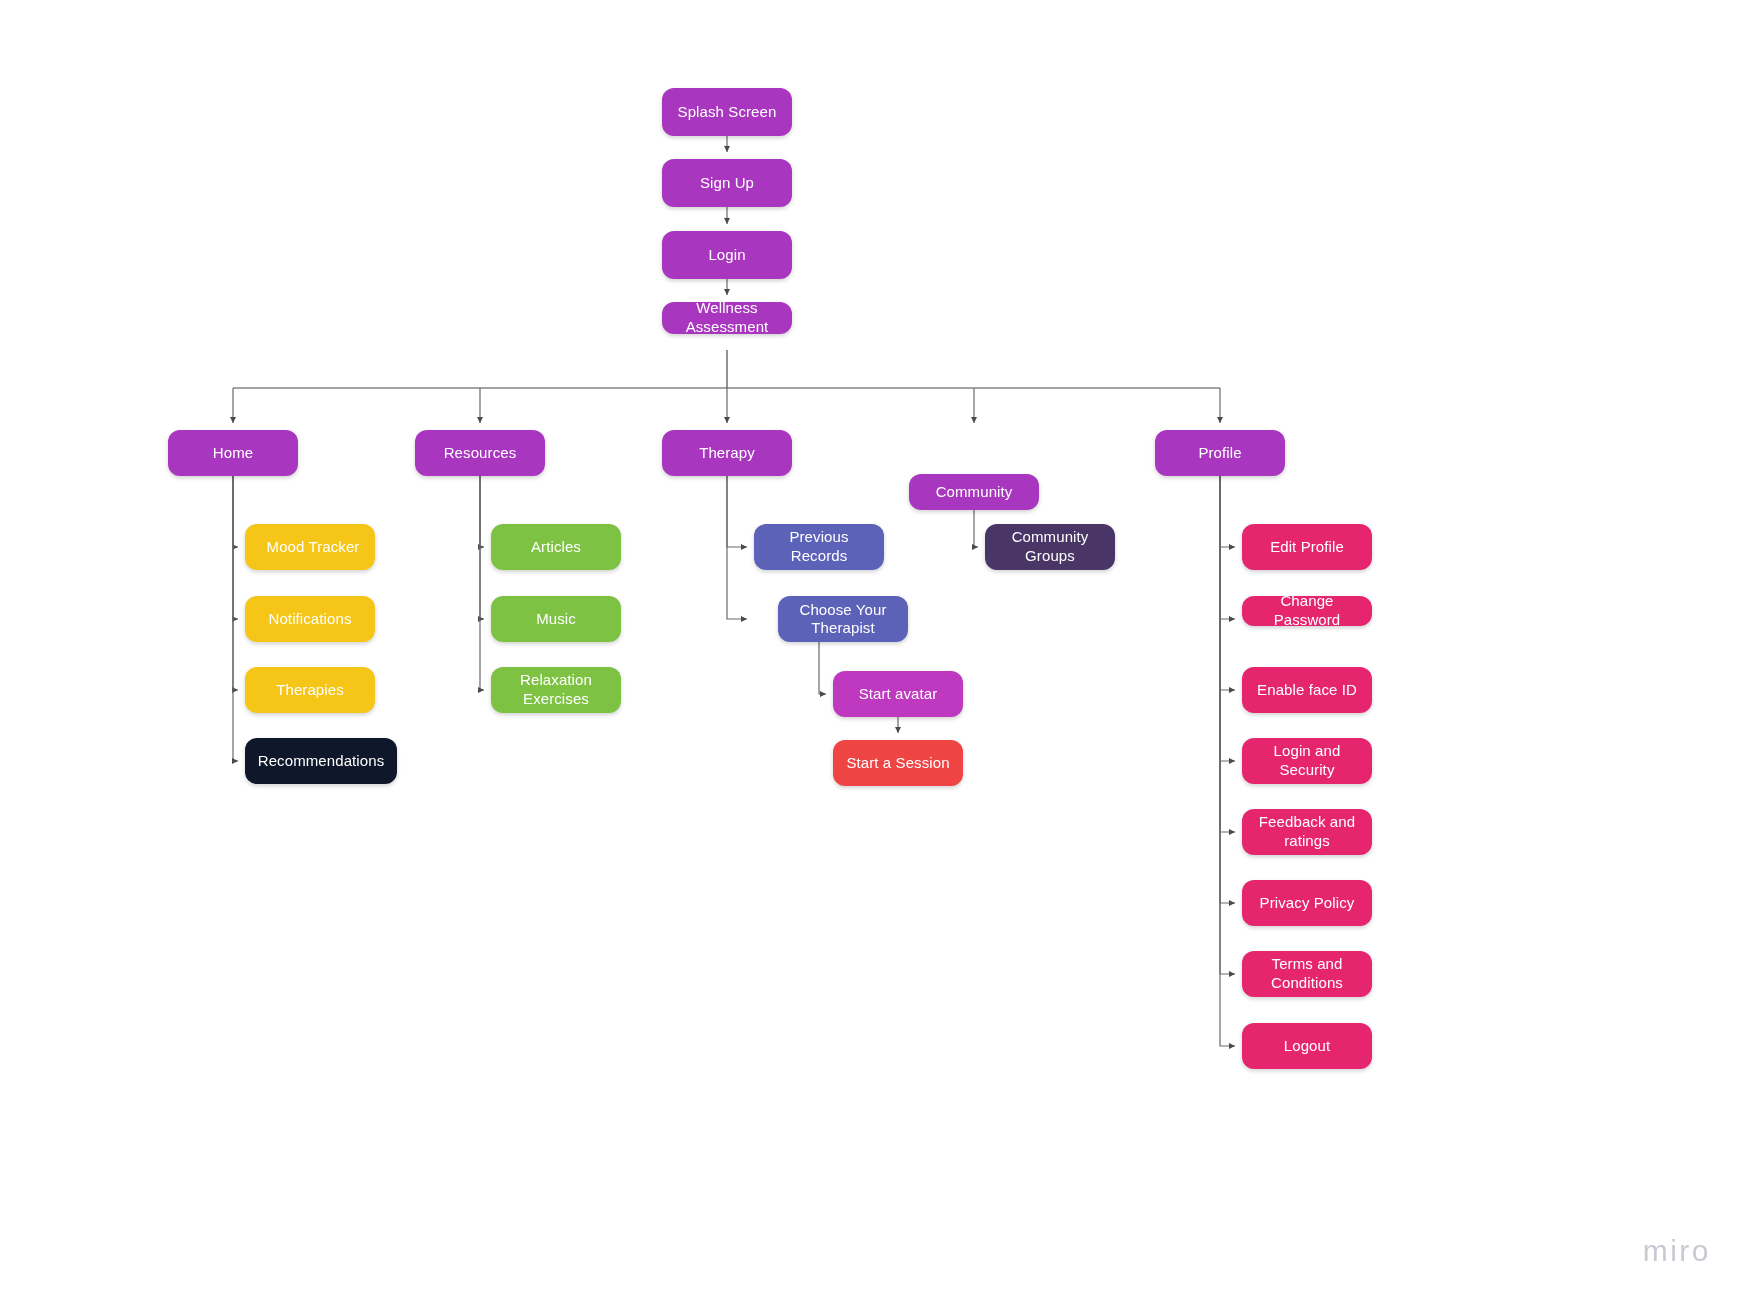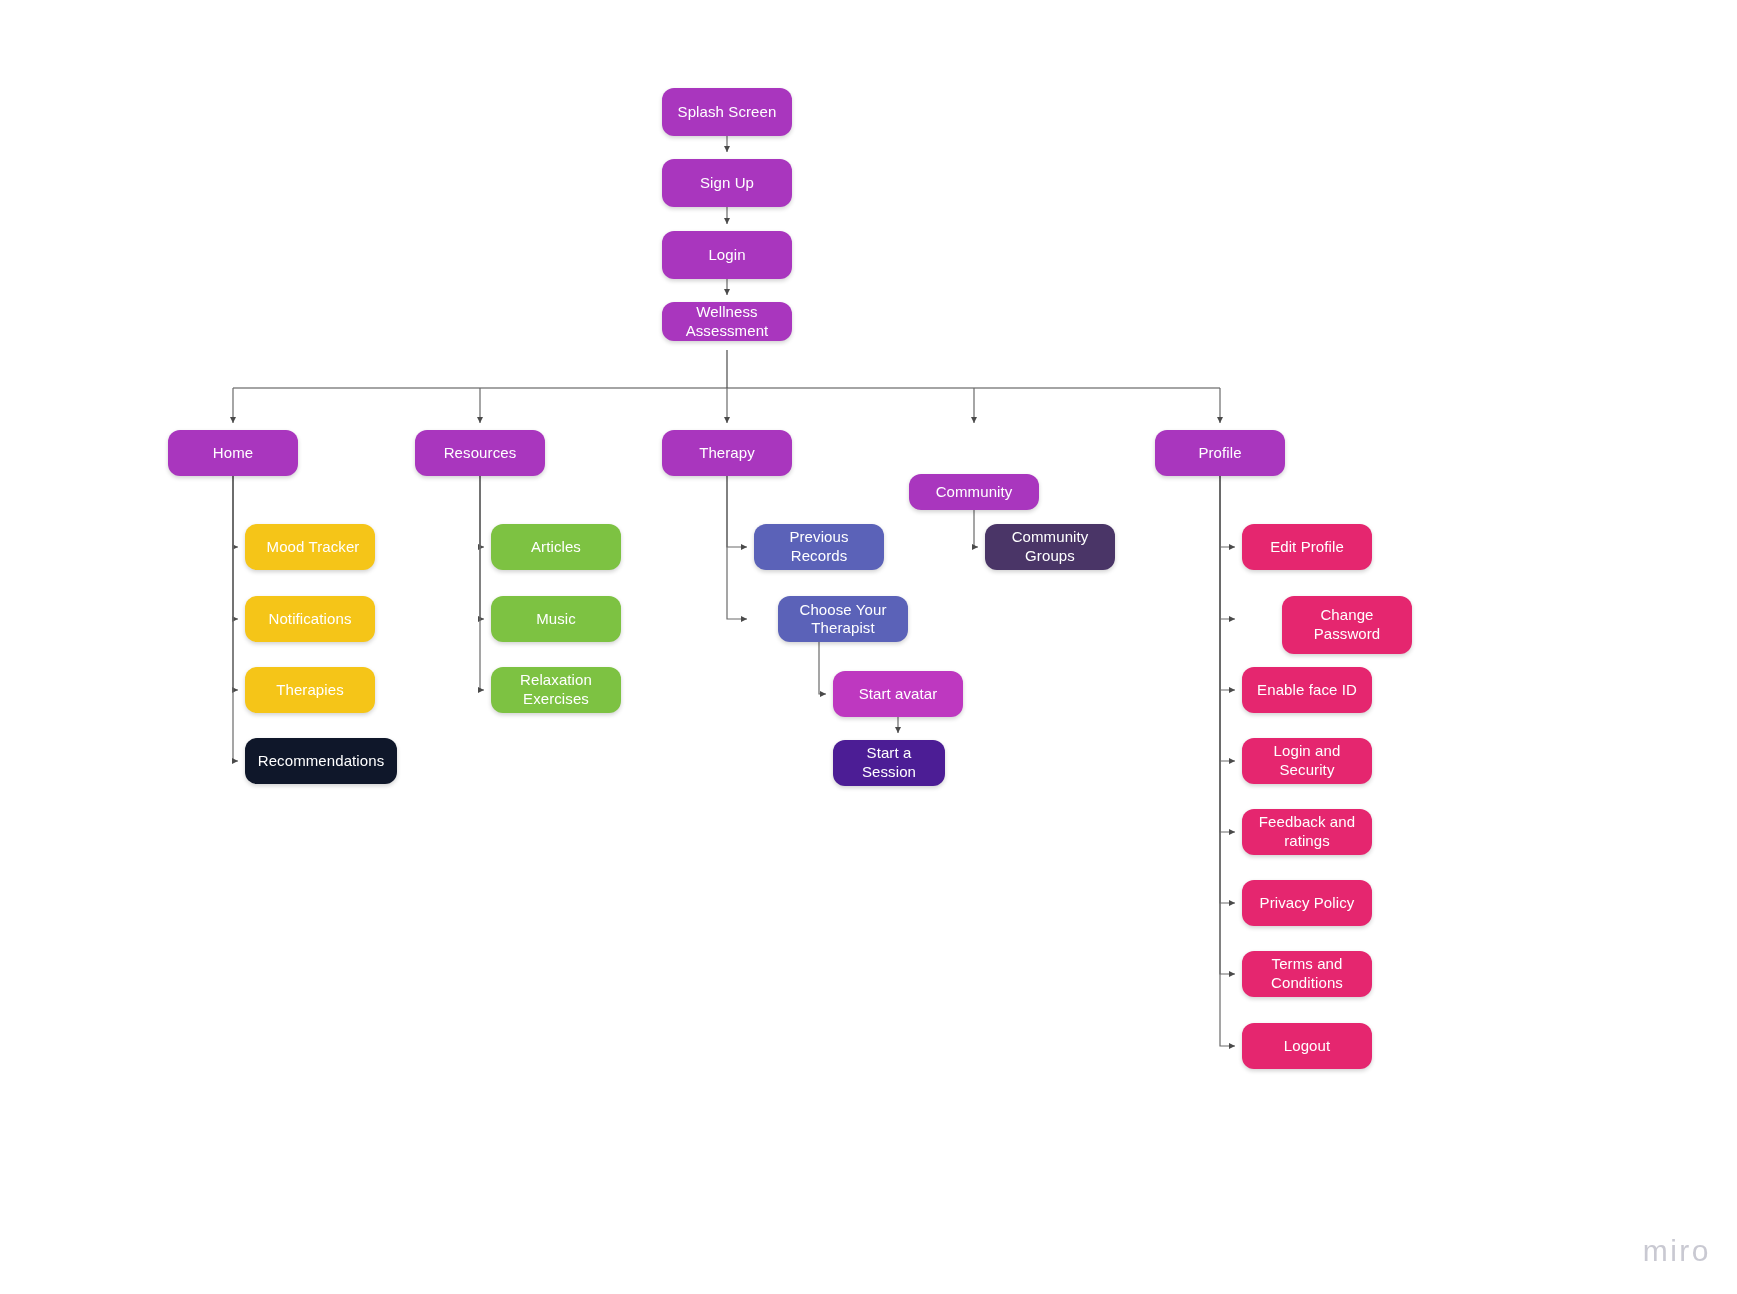--- a/index.html
+++ b/index.html
@@ -95,40 +95,40 @@
         <path d="M727,388 L727,423" fill="none" stroke="#6a6a6a" stroke-width="1.2" marker-end="url(#arrow)"></path>
         <path d="M974,388 L974,423" fill="none" stroke="#6a6a6a" stroke-width="1.2" marker-end="url(#arrow)"></path>
         <path d="M1220,388 L1220,423" fill="none" stroke="#6a6a6a" stroke-width="1.2" marker-end="url(#arrow)"></path>
       </g>
   </svg>
 
   <div id="nodes-group">
       <div class="node" style="left: 662px; top: 88px; width: 130px; height: 48px; background: rgb(169, 54, 190);">Splash Screen</div>
       <div class="node" style="left: 662px; top: 159px; width: 130px; height: 48px; background: rgb(169, 54, 190);">Sign Up</div>
       <div class="node" style="left: 662px; top: 231px; width: 130px; height: 48px; background: rgb(169, 54, 190);">Login</div>
-      <div class="node" style="left: 662px; top: 302px; width: 130px; height: 39px; background: rgb(169, 54, 190);">Wellness Assessment</div>
+      <div class="node" style="left: 662px; top: 302px; width: 130px; height: 32px; background: rgb(169, 54, 190);">Wellness Assessment</div>
       <div class="node" style="left: 168px; top: 430px; width: 130px; height: 46px; background: rgb(169, 54, 190);">Home</div>
       <div class="node" style="left: 415px; top: 430px; width: 130px; height: 46px; background: rgb(169, 54, 190);">Resources</div>
       <div class="node" style="left: 662px; top: 430px; width: 130px; height: 46px; background: rgb(169, 54, 190);">Therapy</div>
       <div class="node" style="left: 909px; top: 430px; width: 130px; height: 36px; background: rgb(169, 54, 190); margin-top: 44px;">Community</div>
       <div class="node" style="left: 1155px; top: 430px; width: 130px; height: 46px; background: rgb(169, 54, 190);">Profile</div>
       <div class="node" style="left: 245px; top: 524px; width: 130px; height: 46px; background: rgb(245, 197, 24); padding-left: 12px;">Mood Tracker</div>
       <div class="node" style="left: 245px; top: 596px; width: 130px; height: 46px; background: rgb(245, 197, 24);">Notifications</div>
       <div class="node" style="left: 245px; top: 667px; width: 130px; height: 46px; background: rgb(245, 197, 24);">Therapies</div>
       <div class="node" style="left: 245px; top: 738px; width: 152px; height: 46px; background: #0f172a;">Recommendations</div>
       <div class="node" style="left: 491px; top: 524px; width: 130px; height: 46px; background: rgb(125, 194, 66);">Articles</div>
       <div class="node" style="left: 491px; top: 596px; width: 130px; height: 46px; background: rgb(125, 194, 66);">Music</div>
       <div class="node" style="left: 491px; top: 667px; width: 130px; height: 46px; background: rgb(125, 194, 66);">Relaxation Exercises</div>
       <div class="node" style="left: 754px; top: 524px; width: 130px; height: 46px; background: rgb(91, 98, 184);">Previous Records</div>
       <div class="node two-line" style="left: 754px; top: 596px; width: 130px; height: 46px; background: rgb(91, 98, 184); margin-left: 24px;">Choose Your Therapist</div>
       <div class="node" style="left: 833px; top: 671px; width: 130px; height: 46px; background: rgb(190, 56, 192);">Start avatar</div>
-      <div class="node" style="left: 833px; top: 740px; width: 112px; height: 46px; background: #4c1d95;">Start a Session</div>
+      <div class="node" style="left: 833px; top: 740px; width: 130px; height: 46px; background: #ef4444;">Start a Session</div>
       <div class="node" style="left: 985px; top: 524px; width: 130px; height: 46px; background: rgb(74, 53, 103);">Community Groups</div>
       <div class="node" style="left: 1242px; top: 524px; width: 130px; height: 46px; background: rgb(229, 38, 111);">Edit Profile</div>
-      <div class="node" style="left: 1282px; top: 596px; width: 130px; height: 58px; background: rgb(229, 38, 111);">Change Password</div>
+      <div class="node" style="left: 1242px; top: 596px; width: 130px; height: 30px; background: rgb(229, 38, 111);">Change Password</div>
       <div class="node" style="left: 1242px; top: 667px; width: 130px; height: 46px; background: rgb(229, 38, 111);">Enable face ID</div>
       <div class="node" style="left: 1242px; top: 738px; width: 130px; height: 46px; background: rgb(229, 38, 111);">Login and Security</div>
       <div class="node" style="left: 1242px; top: 809px; width: 130px; height: 46px; background: rgb(229, 38, 111);">Feedback and ratings</div>
       <div class="node" style="left: 1242px; top: 880px; width: 130px; height: 46px; background: rgb(229, 38, 111);">Privacy Policy</div>
       <div class="node" style="left: 1242px; top: 951px; width: 130px; height: 46px; background: rgb(229, 38, 111);">Terms and Conditions</div>
       <div class="node" style="left: 1242px; top: 1023px; width: 130px; height: 46px; background: rgb(229, 38, 111);">Logout</div>
     </div>
 
   <div class="watermark">miro</div>
 </div>

